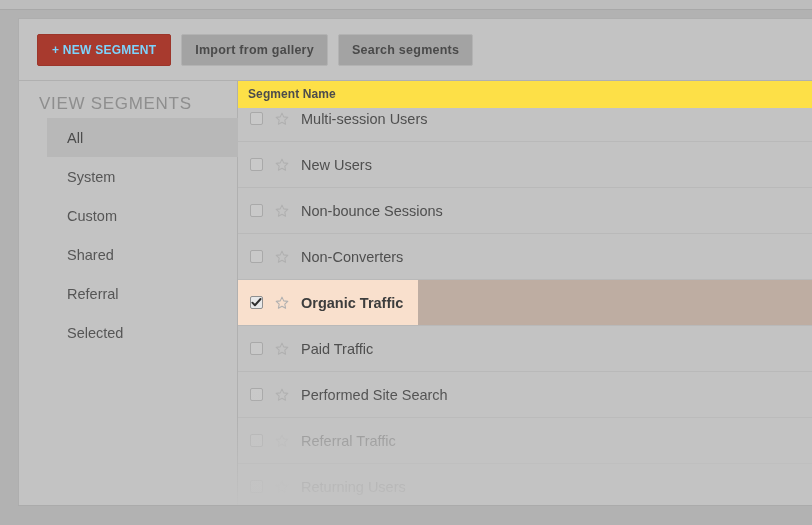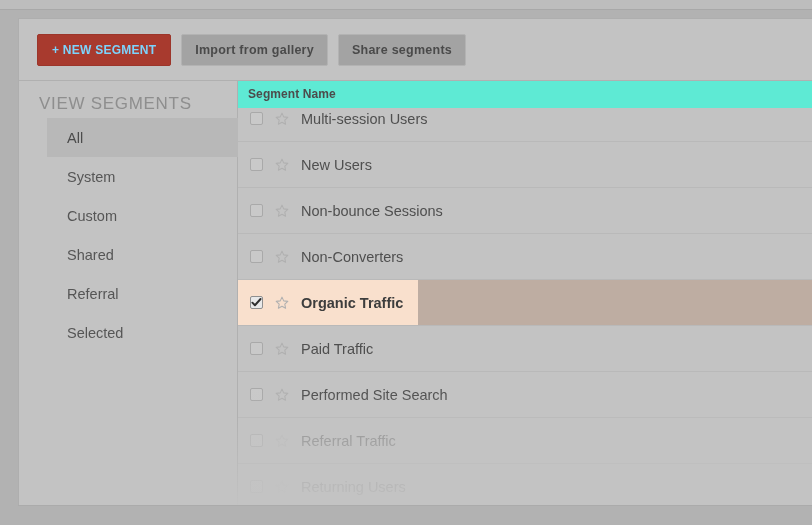--- a/index.html
+++ b/index.html
@@ -153,21 +153,21 @@
     width: 575px;
     height: 425px;
     background: #c3c3c3;
     overflow: hidden;
   }
   #list-header {
     position: absolute;
     left: 0; top: 0;
     width: 575px;
     height: 27px;
-    background: #5eead4;
+    background: #fde047;
     z-index: 4;
   }
   #list-header-label {
     position: absolute;
     left: 10px;
     top: 6px;
     font-size: 12px;
     font-weight: bold;
     color: #4c4c4c;
     letter-spacing: 0.1px;
@@ -299,21 +299,21 @@
 <div id="backdrop">
   <div id="backdrop-top-strip"></div>
   <div id="backdrop-line"></div>
 </div>
 
 <div id="panel">
 
   <div id="toolbar">
     <div class="btn" id="new-segment-btn" style="background: rgb(168, 58, 46);">+ NEW SEGMENT</div>
     <div class="btn btn-secondary">Import from gallery</div>
-    <div class="btn btn-secondary">Share segments</div>
+    <div class="btn btn-secondary">Search segments</div>
   </div>
 
   <div id="body-area">
 
     <div id="sidebar">
       <div id="sidebar-heading">VIEW SEGMENTS</div>
       <div id="sidebar-list">
           <div class="side-item active">
             <span>All</span>
           </div>

